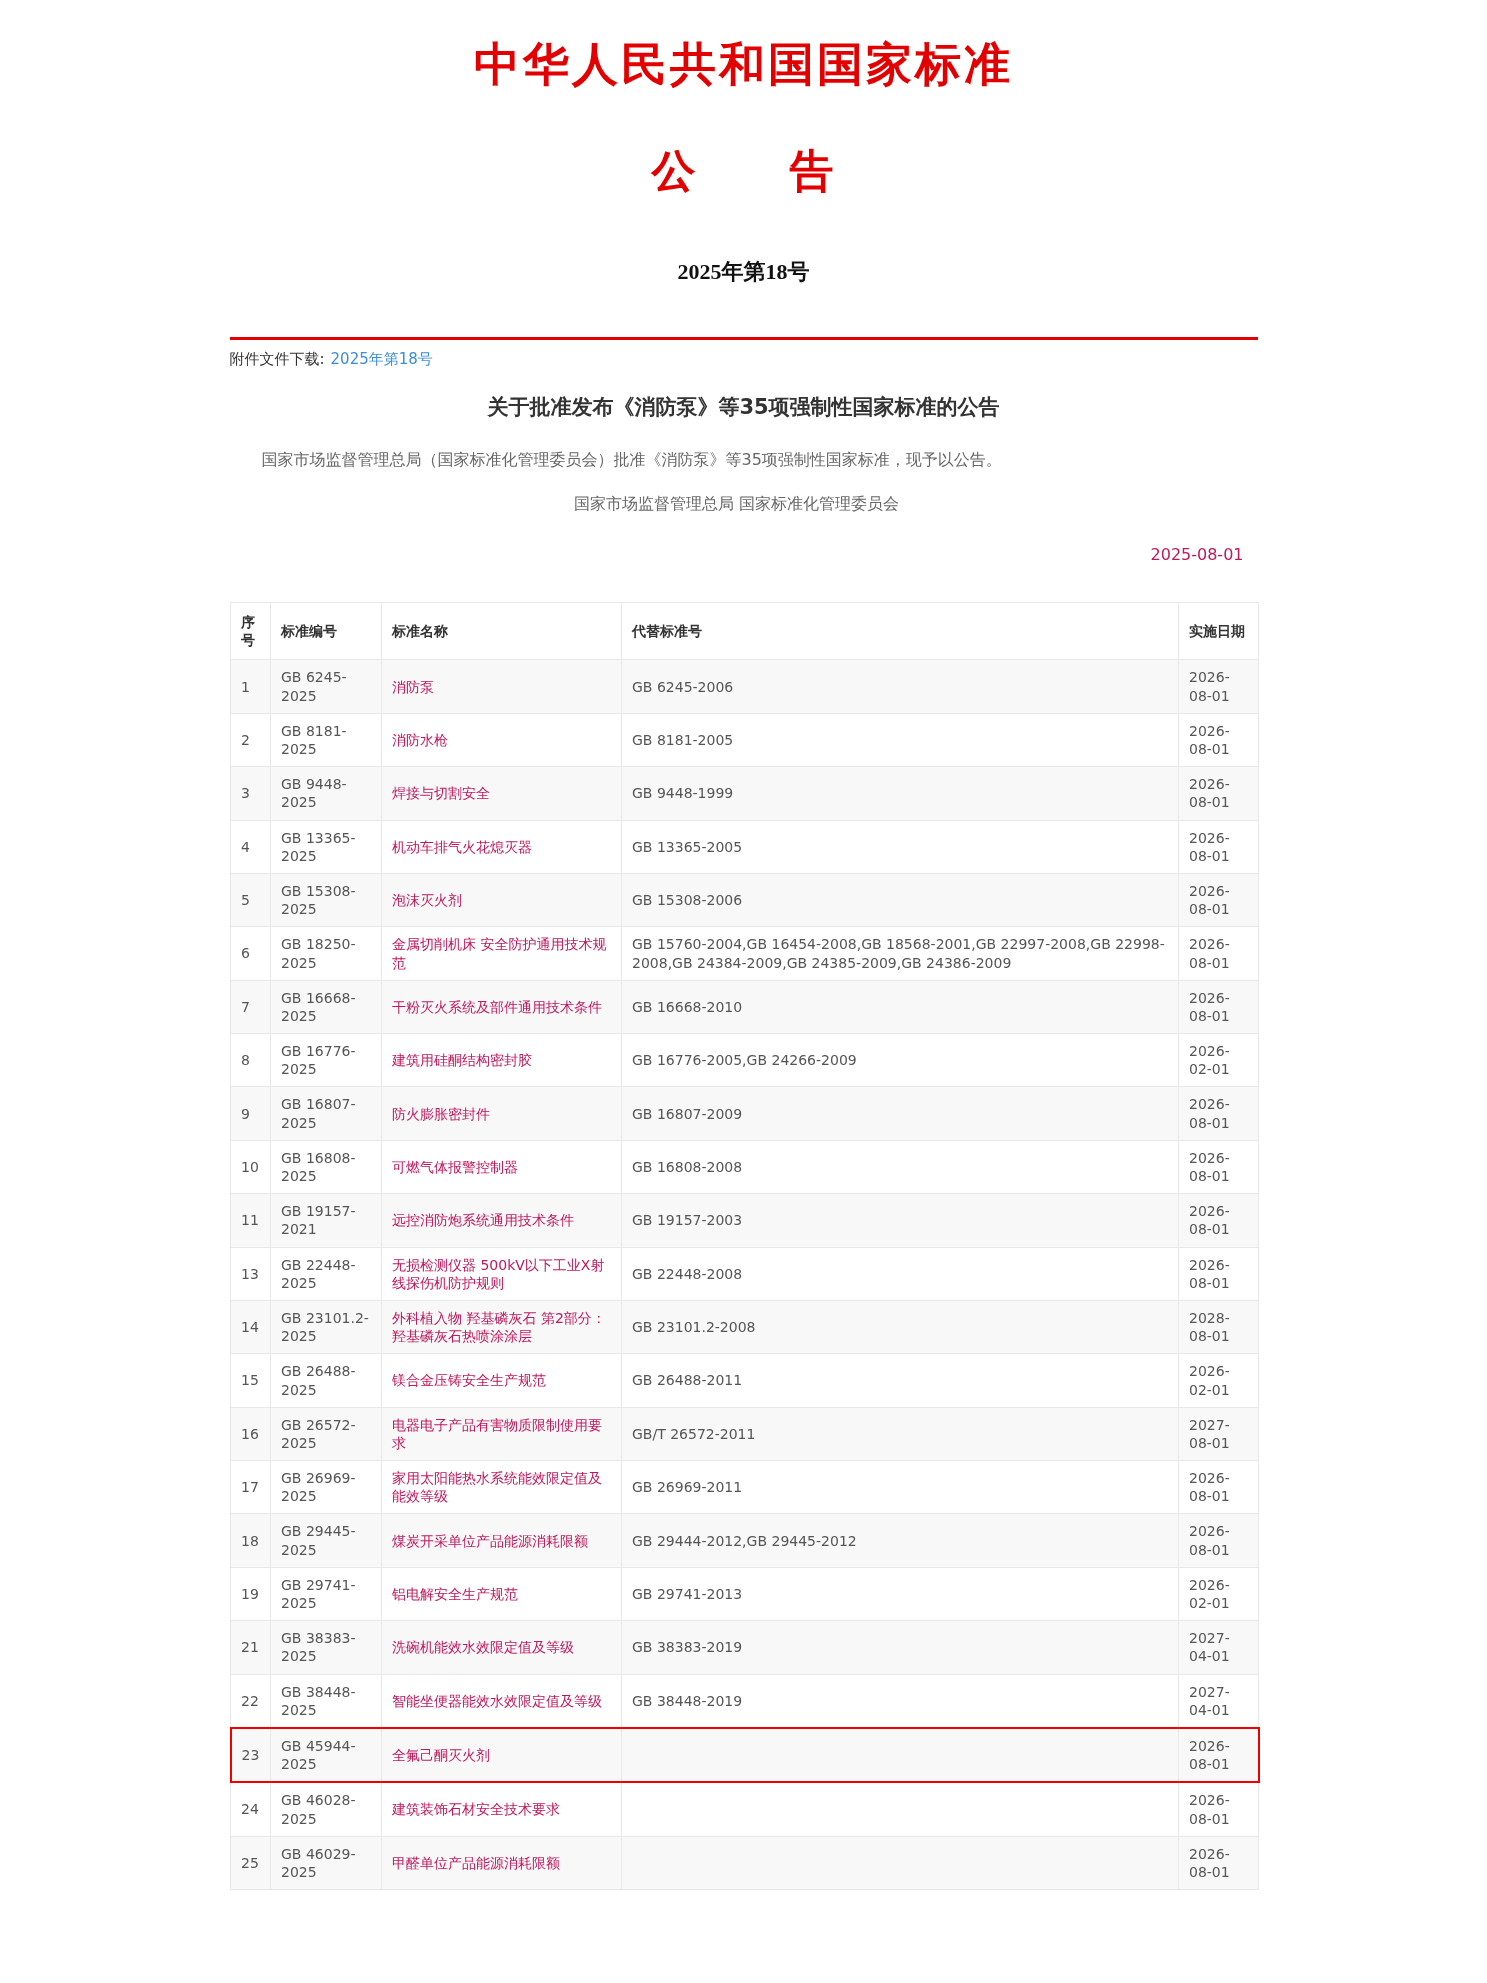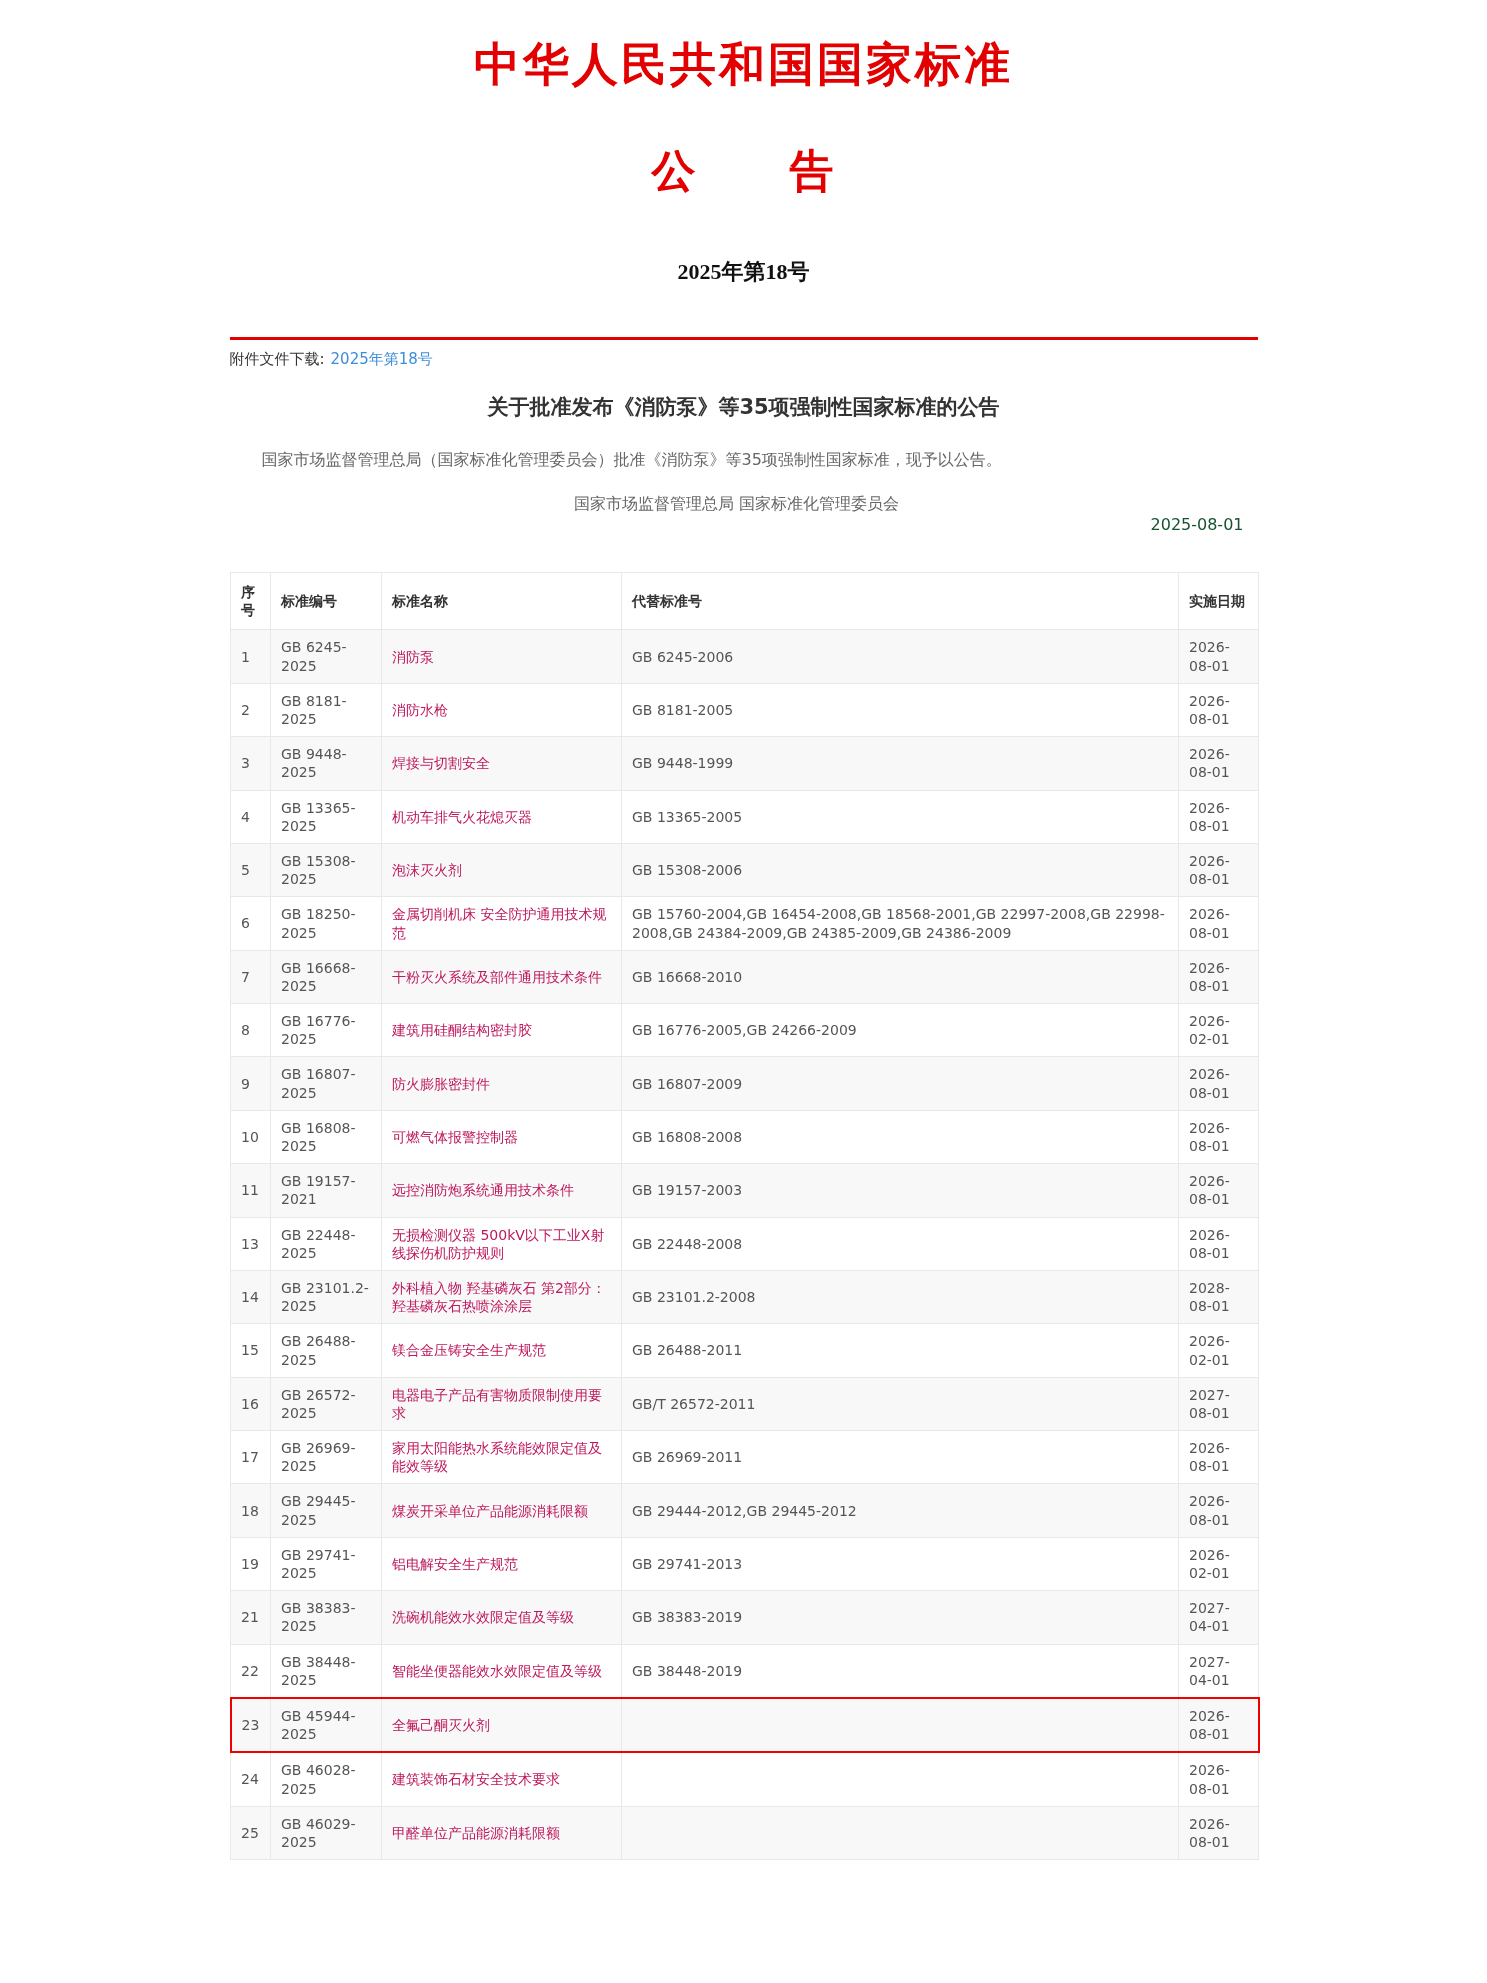--- a/index.html
+++ b/index.html
@@ -52,21 +52,21 @@
     color:#333;
   }
   .notice-body {
     margin:26px 0 0;
     font-size:16px;
     color:#666;
     text-indent:2em;
     line-height:1.6;
   }
   .issuer { margin-top:22px; text-align:center; font-size:16px; color:#666; padding-right:14px; }
-  .notice-date { text-align:right; font-size:16px; color:#14532d; padding-right:14px; }
+  .notice-date { margin-top:30px; text-align:right; font-size:16px; color:#be185d; padding-right:14px; }
 
   
   table.standards {
     width:100%;
     border-collapse:collapse;
     margin-top:38px;
     font-size:14px;
     color:#555;
     table-layout:fixed;
   }

